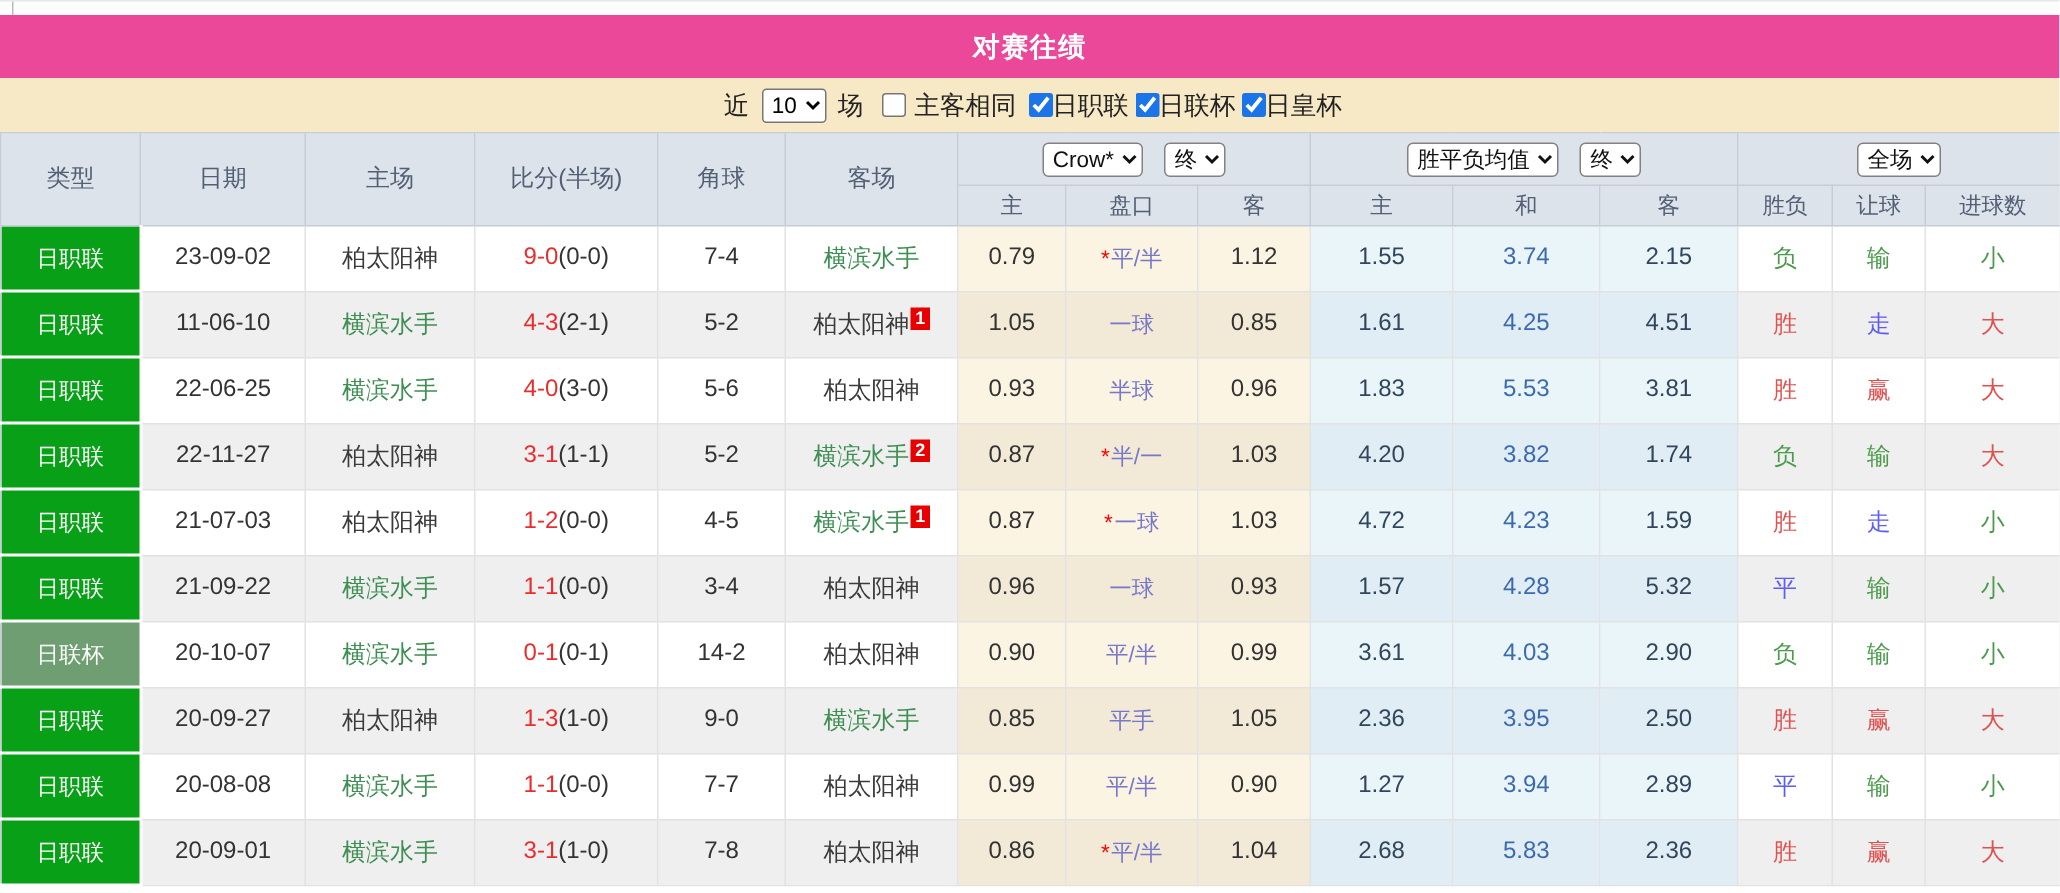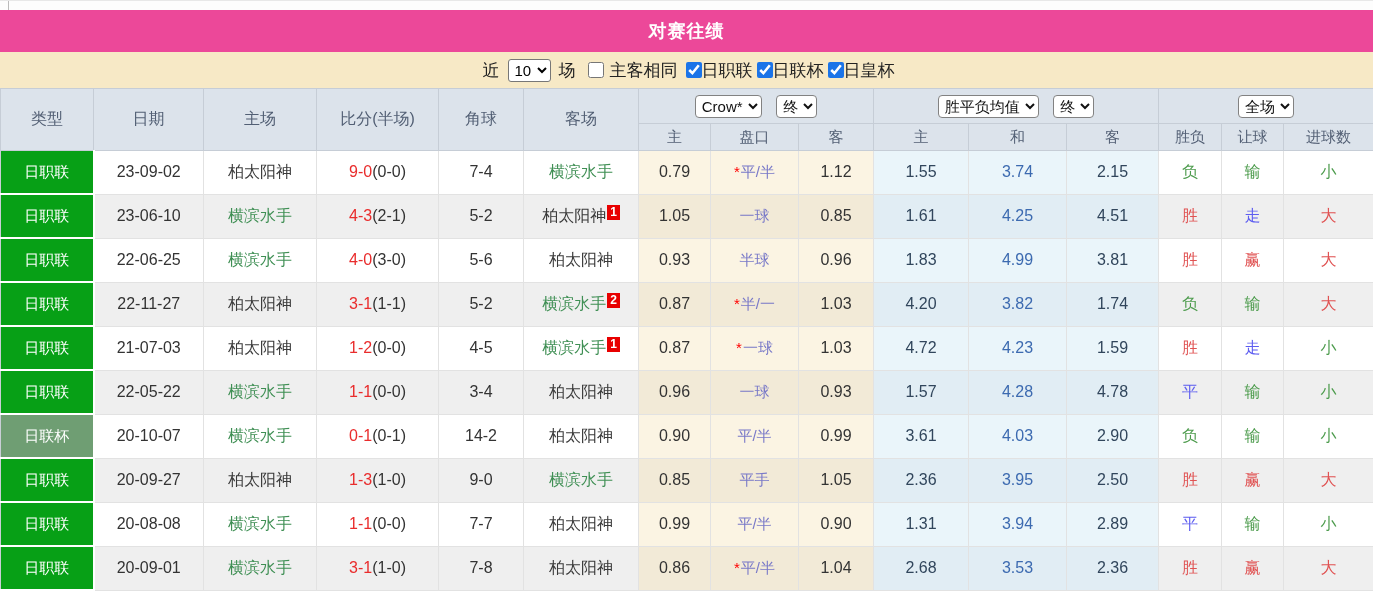--- a/index.html
+++ b/index.html
@@ -157,21 +157,21 @@
           <td class="bg-cream odds">1.12</td>
           <td class="bg-blue num-dark">1.55</td>
           <td class="bg-blue num-blue">3.74</td>
           <td class="bg-blue num-dark">2.15</td>
           <td class="bg-plain c-green">负</td>
           <td class="bg-plain c-green">输</td>
           <td class="bg-plain c-green">小</td>
         </tr>
         <tr>
           <td class="type type-league">日职联</td>
-          <td class="bg-plain">23-06-10</td>
+          <td class="bg-plain">11-06-10</td>
           <td class="bg-plain"><span class="team-green">横滨水手</span></td>
           <td class="bg-plain"><span class="score-full">4-3</span><span class="score-half">(2-1)</span></td>
           <td class="bg-plain">5-2</td>
           <td class="bg-plain"><span class="team-dark">柏太阳神</span><span class="card">1</span></td>
           <td class="bg-cream odds">1.05</td>
           <td class="bg-cream handicap-line-cell"><span class="line">一球</span></td>
           <td class="bg-cream odds">0.85</td>
           <td class="bg-blue num-dark">1.61</td>
           <td class="bg-blue num-blue">4.25</td>
           <td class="bg-blue num-dark">4.51</td>
@@ -183,21 +183,21 @@
           <td class="type type-league">日职联</td>
           <td class="bg-plain">22-06-25</td>
           <td class="bg-plain"><span class="team-green">横滨水手</span></td>
           <td class="bg-plain"><span class="score-full">4-0</span><span class="score-half">(3-0)</span></td>
           <td class="bg-plain">5-6</td>
           <td class="bg-plain"><span class="team-dark">柏太阳神</span></td>
           <td class="bg-cream odds">0.93</td>
           <td class="bg-cream handicap-line-cell"><span class="line">半球</span></td>
           <td class="bg-cream odds">0.96</td>
           <td class="bg-blue num-dark">1.83</td>
-          <td class="bg-blue num-blue">4.99</td>
+          <td class="bg-blue num-blue">5.53</td>
           <td class="bg-blue num-dark">3.81</td>
           <td class="bg-plain c-red">胜</td>
           <td class="bg-plain c-red">赢</td>
           <td class="bg-plain c-red">大</td>
         </tr>
         <tr>
           <td class="type type-league">日职联</td>
           <td class="bg-plain">22-11-27</td>
           <td class="bg-plain"><span class="team-dark">柏太阳神</span></td>
           <td class="bg-plain"><span class="score-full">3-1</span><span class="score-half">(1-1)</span></td>
@@ -225,31 +225,31 @@
           <td class="bg-cream odds">1.03</td>
           <td class="bg-blue num-dark">4.72</td>
           <td class="bg-blue num-blue">4.23</td>
           <td class="bg-blue num-dark">1.59</td>
           <td class="bg-plain c-red">胜</td>
           <td class="bg-plain c-blue">走</td>
           <td class="bg-plain c-green">小</td>
         </tr>
         <tr>
           <td class="type type-league">日职联</td>
-          <td class="bg-plain">22-05-22</td>
+          <td class="bg-plain">21-09-22</td>
           <td class="bg-plain"><span class="team-green">横滨水手</span></td>
           <td class="bg-plain"><span class="score-full">1-1</span><span class="score-half">(0-0)</span></td>
           <td class="bg-plain">3-4</td>
           <td class="bg-plain"><span class="team-dark">柏太阳神</span></td>
           <td class="bg-cream odds">0.96</td>
           <td class="bg-cream handicap-line-cell"><span class="line">一球</span></td>
           <td class="bg-cream odds">0.93</td>
           <td class="bg-blue num-dark">1.57</td>
           <td class="bg-blue num-blue">4.28</td>
-          <td class="bg-blue num-dark">4.78</td>
+          <td class="bg-blue num-dark">5.32</td>
           <td class="bg-plain c-blue">平</td>
           <td class="bg-plain c-green">输</td>
           <td class="bg-plain c-green">小</td>
         </tr>
         <tr>
           <td class="type type-cup">日联杯</td>
           <td class="bg-plain">20-10-07</td>
           <td class="bg-plain"><span class="team-green">横滨水手</span></td>
           <td class="bg-plain"><span class="score-full">0-1</span><span class="score-half">(0-1)</span></td>
           <td class="bg-plain">14-2</td>
@@ -284,39 +284,39 @@
         <tr>
           <td class="type type-league">日职联</td>
           <td class="bg-plain">20-08-08</td>
           <td class="bg-plain"><span class="team-green">横滨水手</span></td>
           <td class="bg-plain"><span class="score-full">1-1</span><span class="score-half">(0-0)</span></td>
           <td class="bg-plain">7-7</td>
           <td class="bg-plain"><span class="team-dark">柏太阳神</span></td>
           <td class="bg-cream odds">0.99</td>
           <td class="bg-cream handicap-line-cell"><span class="line">平/半</span></td>
           <td class="bg-cream odds">0.90</td>
-          <td class="bg-blue num-dark">1.31</td>
+          <td class="bg-blue num-dark">1.27</td>
           <td class="bg-blue num-blue">3.94</td>
           <td class="bg-blue num-dark">2.89</td>
           <td class="bg-plain c-blue">平</td>
           <td class="bg-plain c-green">输</td>
           <td class="bg-plain c-green">小</td>
         </tr>
         <tr>
           <td class="type type-league">日职联</td>
           <td class="bg-plain">20-09-01</td>
           <td class="bg-plain"><span class="team-green">横滨水手</span></td>
           <td class="bg-plain"><span class="score-full">3-1</span><span class="score-half">(1-0)</span></td>
           <td class="bg-plain">7-8</td>
           <td class="bg-plain"><span class="team-dark">柏太阳神</span></td>
           <td class="bg-cream odds">0.86</td>
           <td class="bg-cream handicap-line-cell"><span class="star">*</span><span class="line">平/半</span></td>
           <td class="bg-cream odds">1.04</td>
           <td class="bg-blue num-dark">2.68</td>
-          <td class="bg-blue num-blue">3.53</td>
+          <td class="bg-blue num-blue">5.83</td>
           <td class="bg-blue num-dark">2.36</td>
           <td class="bg-plain c-red">胜</td>
           <td class="bg-plain c-red">赢</td>
           <td class="bg-plain c-red">大</td>
         </tr>
       </tbody>
   </table>
 
   <div class="summary"></div>
 

